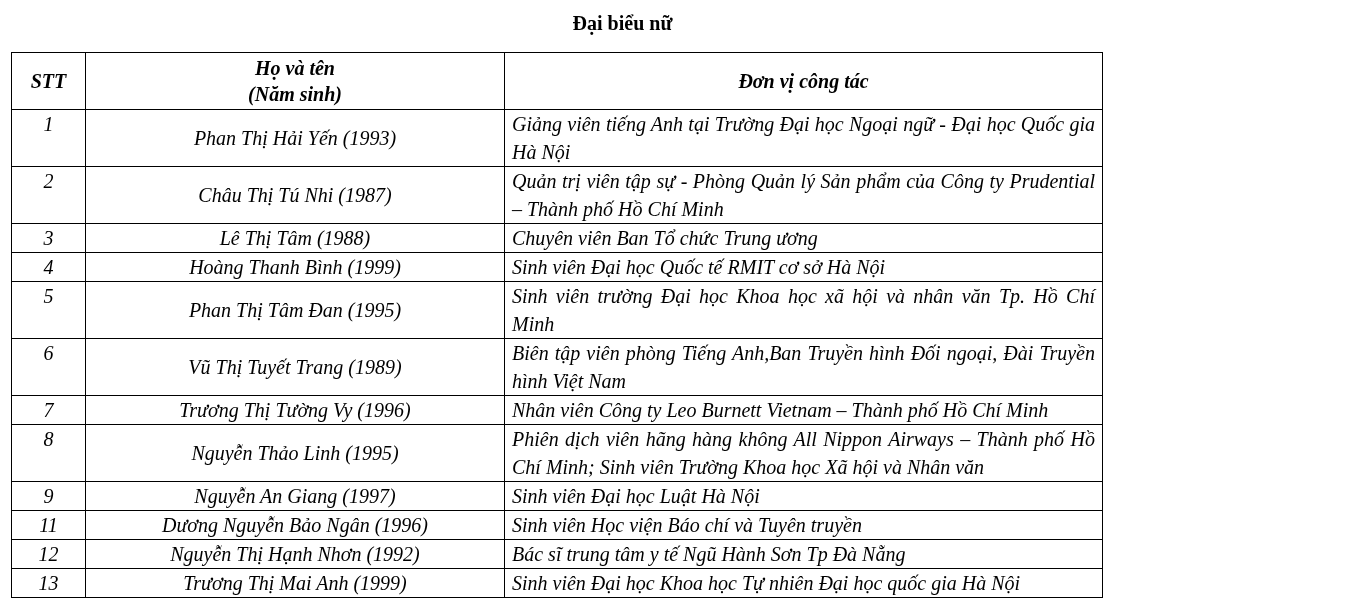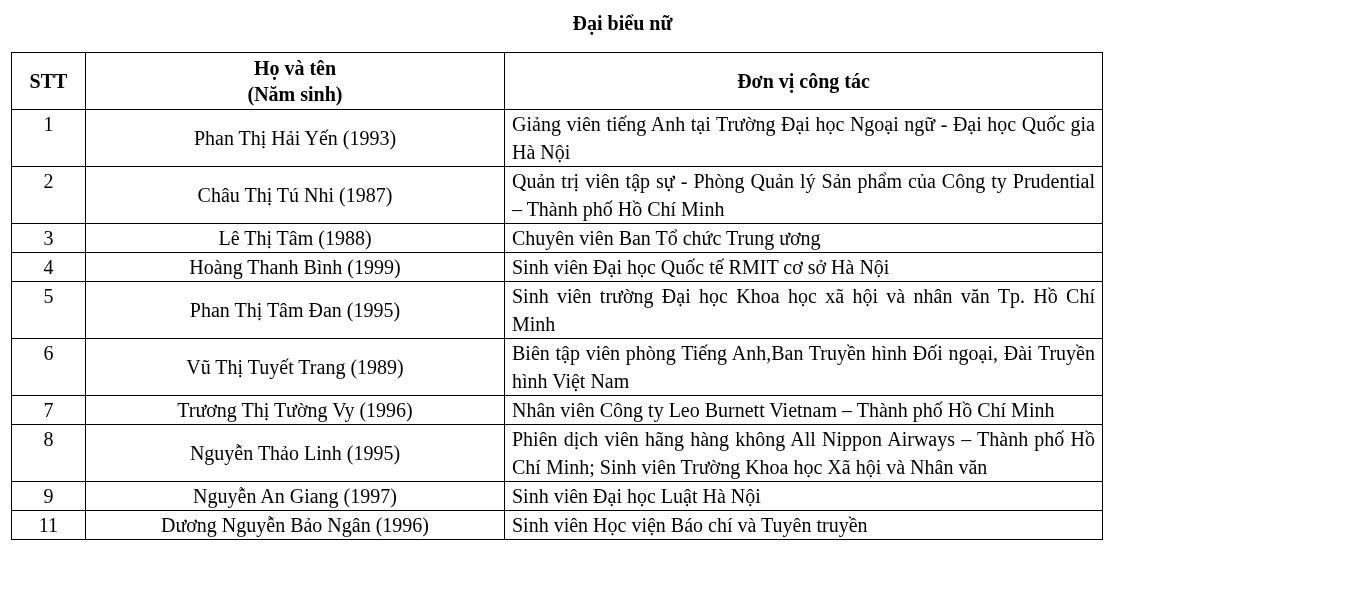--- a/index.html
+++ b/index.html
@@ -26,20 +26,21 @@
       line-height: 26px;
     }
     table.delegates {
       position: absolute;
       top: 52px;
       left: 11px;
       width: 1092px;
       border-collapse: collapse;
       table-layout: fixed;
       font-size: 20px;
+      font-style: italic;
     }
     table.delegates th,
     table.delegates td {
       border: 1.5px solid #000;
       padding: 0 7px;
       line-height: 28px;
     }
     table.delegates th {
       font-weight: bold;
       text-align: center;
@@ -123,14 +124,24 @@
     <tr>
       <td class="cell-stt">9</td>
       <td class="cell-name">Nguyễn An Giang (1997)</td>
       <td class="cell-unit">Sinh viên Đại học Luật Hà Nội</td>
     </tr>
     <tr>
       <td class="cell-stt">11</td>
       <td class="cell-name">Dương Nguyễn Bảo Ngân (1996)</td>
       <td class="cell-unit">Sinh viên Học viện Báo chí và Tuyên truyền</td>
     </tr>
+    <tr>
+      <td class="cell-stt">12</td>
+      <td class="cell-name">Nguyễn Thị Hạnh Nhơn (1992)</td>
+      <td class="cell-unit">Bác sĩ trung tâm y tế Ngũ Hành Sơn Tp Đà Nẵng</td>
+    </tr>
+    <tr>
+      <td class="cell-stt">13</td>
+      <td class="cell-name">Trương Thị Mai Anh (1999)</td>
+      <td class="cell-unit">Sinh viên Đại học Khoa học Tự nhiên Đại học quốc gia Hà Nội</td>
+    </tr>
   </tbody>
 </table>
 
 </body></html>

